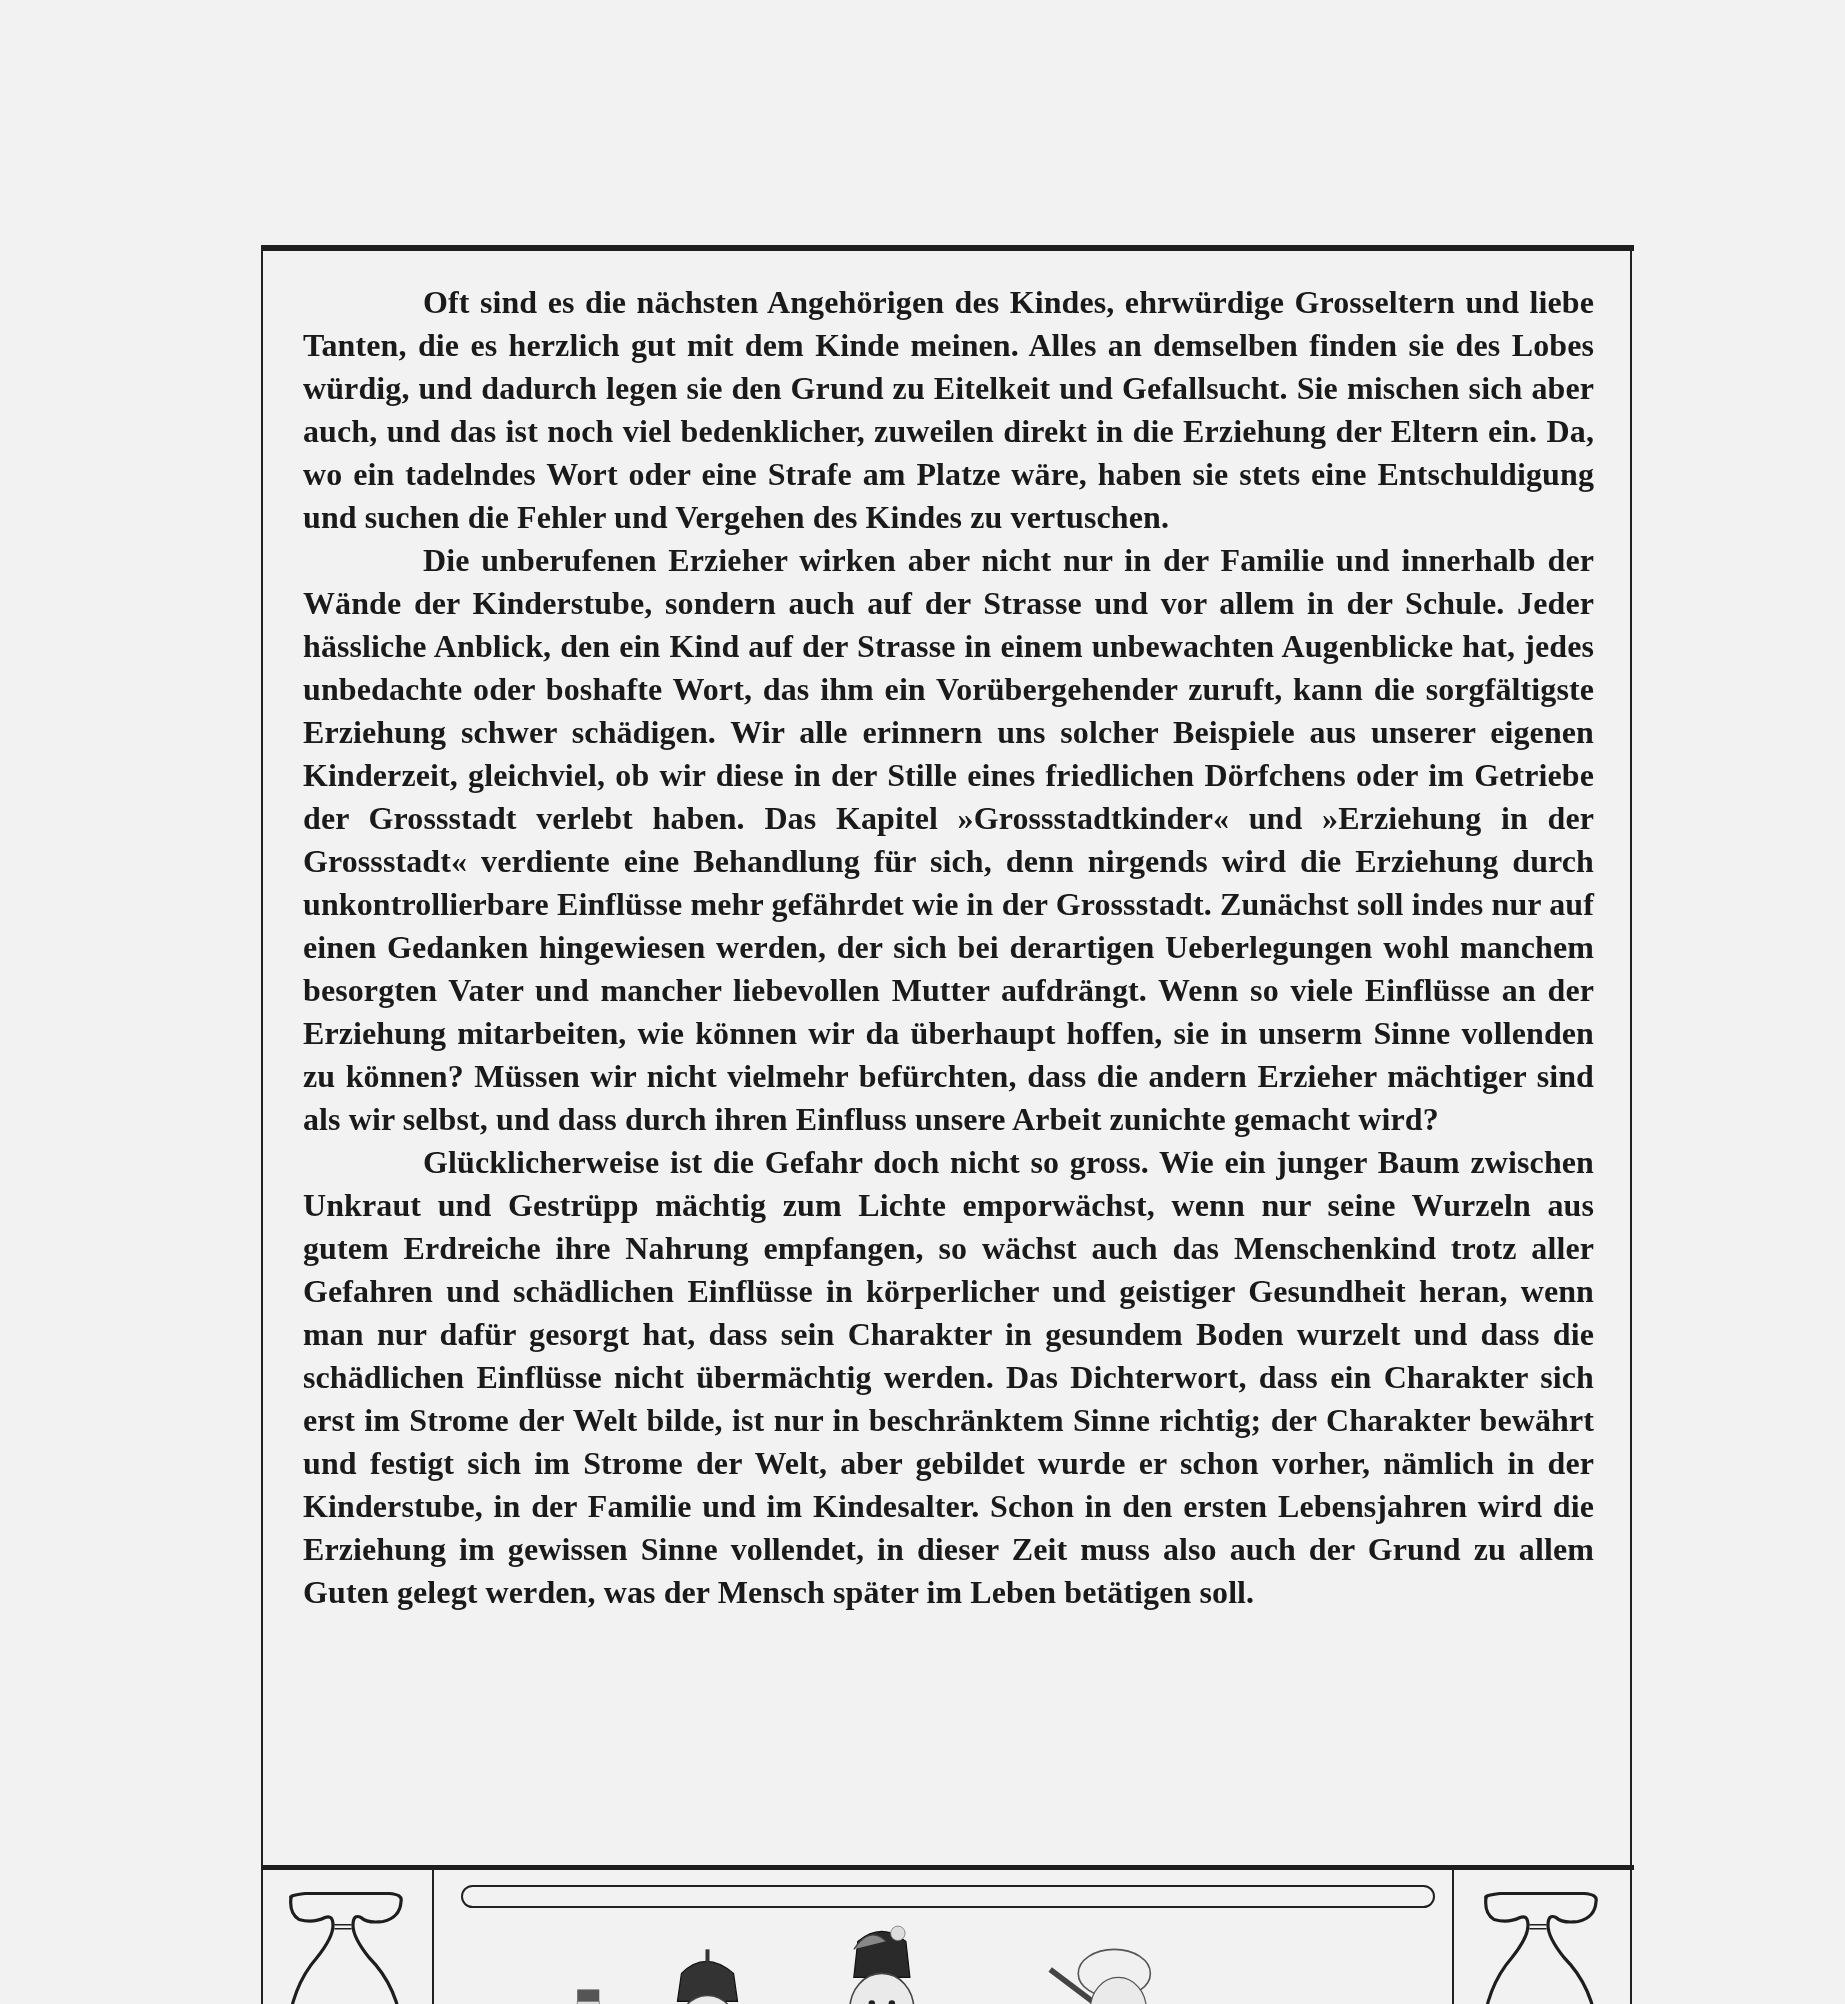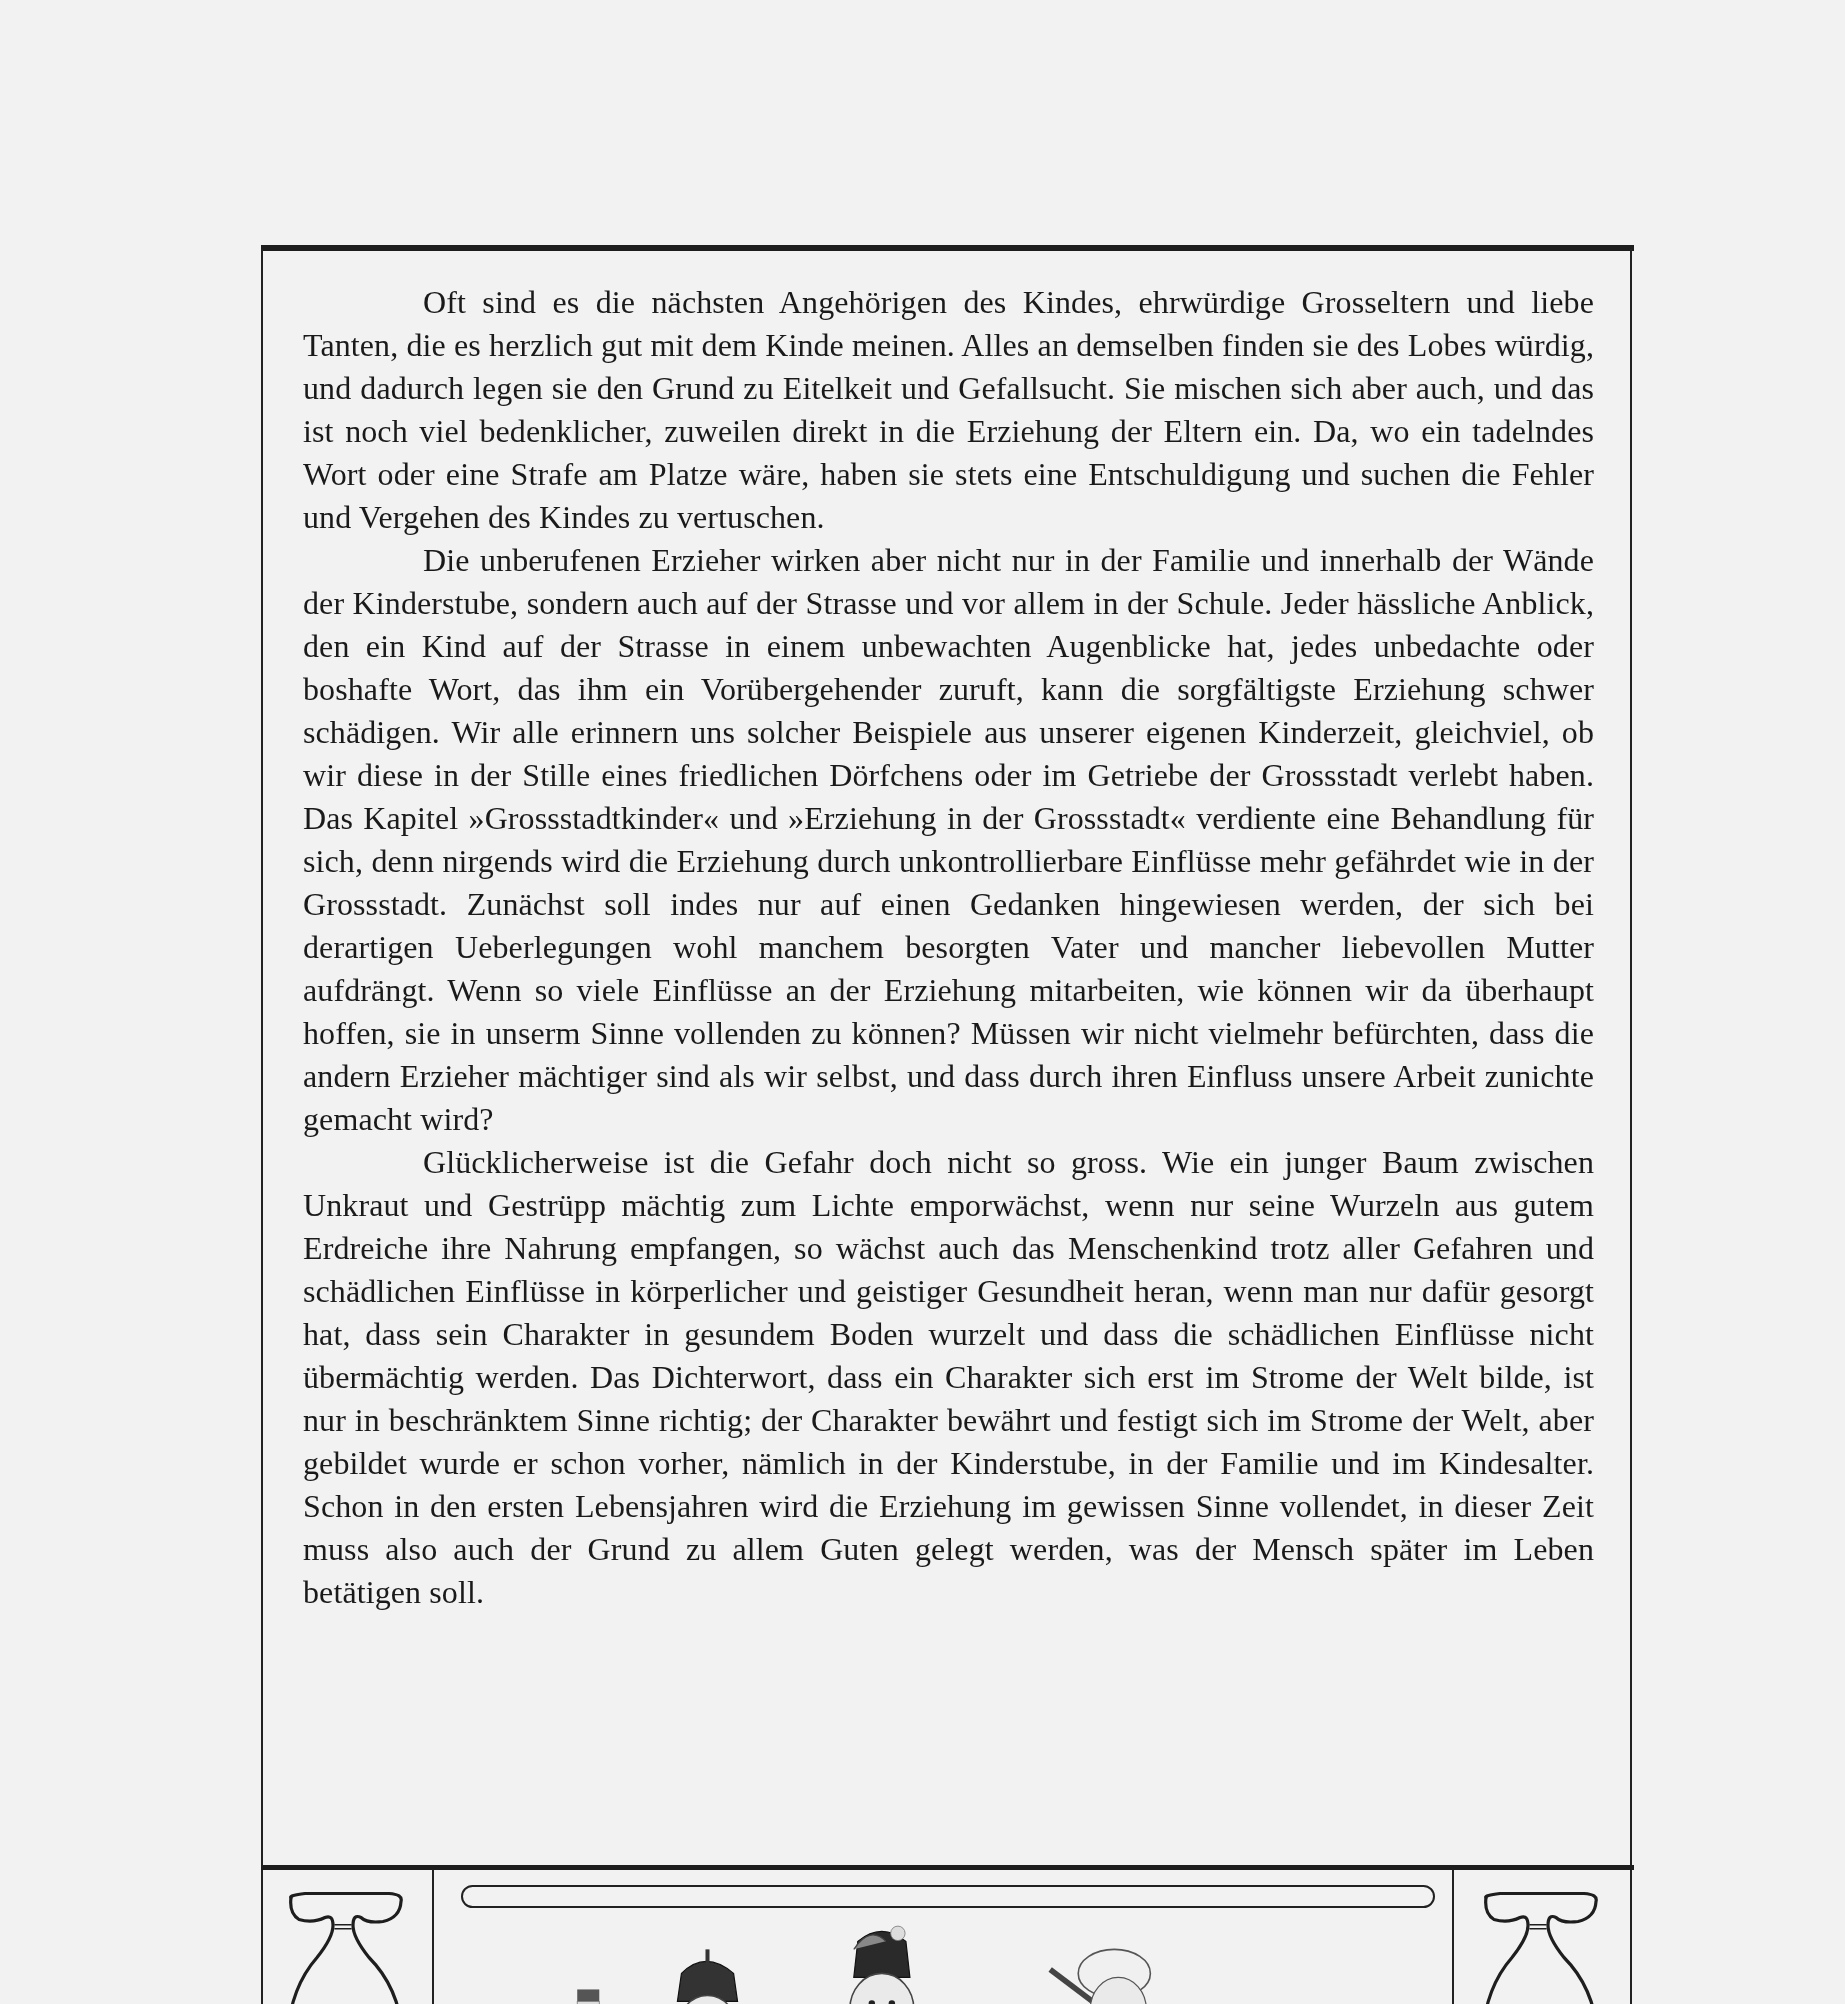--- a/index.html
+++ b/index.html
@@ -29,20 +29,21 @@
   }
   .text-block {
     position: absolute;
     left: 303px; top: 281px;
     width: 1291px;
     font-family: "Liberation Serif", "DejaVu Serif", serif;
     font-size: 32px;
     line-height: 43px;
     text-align: justify;
     letter-spacing: 0.1px;
+    font-weight: bold;
   }
   .text-block p {
     margin: 0;
     text-indent: 120px;
     text-align-last: left;
   }
   .side-divider {
     position: absolute; top: 1869px; width: 2px; height: 553px; background: #222;
   }
   .panel {

